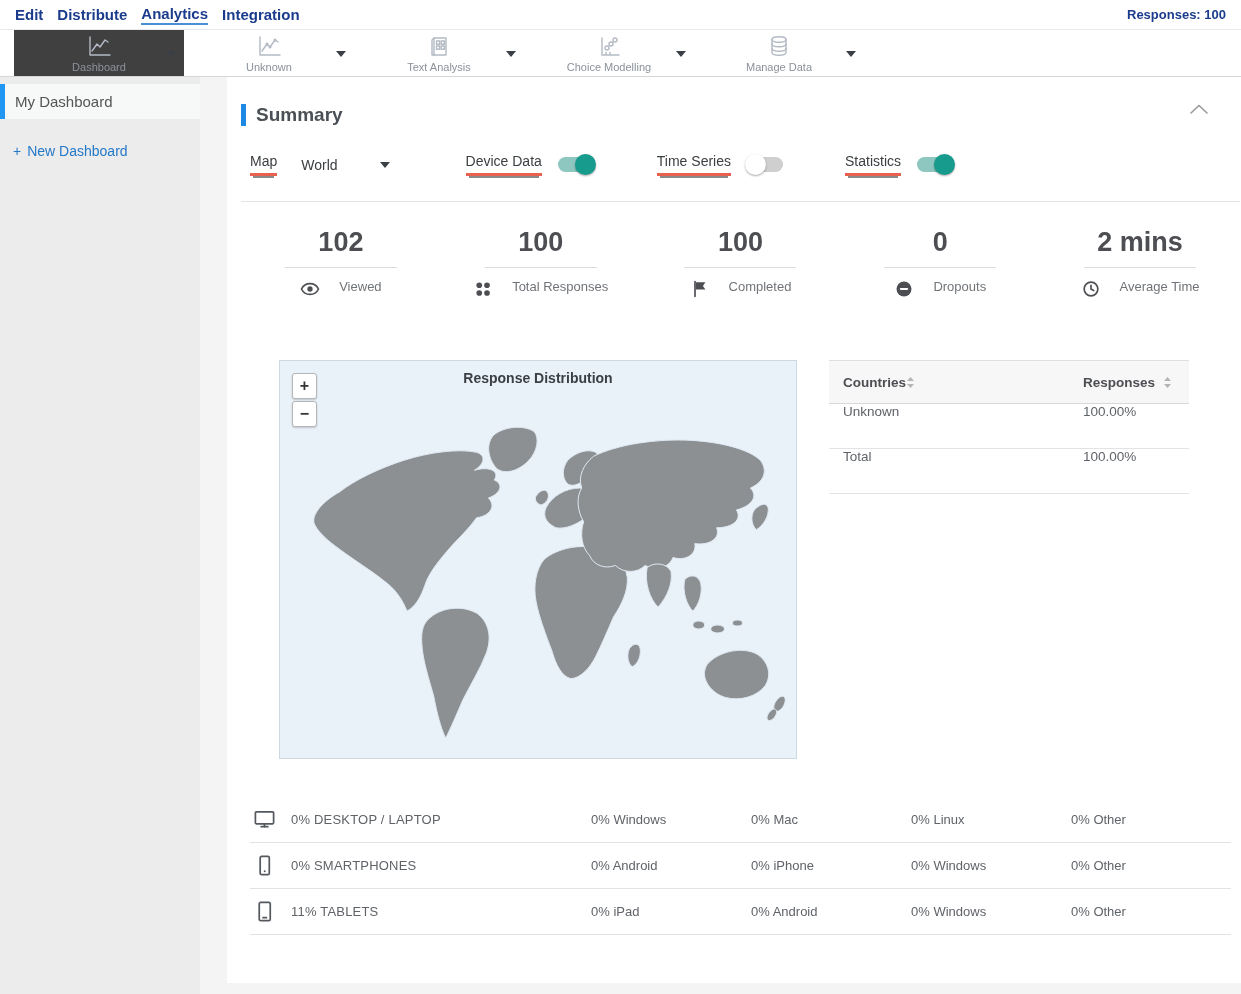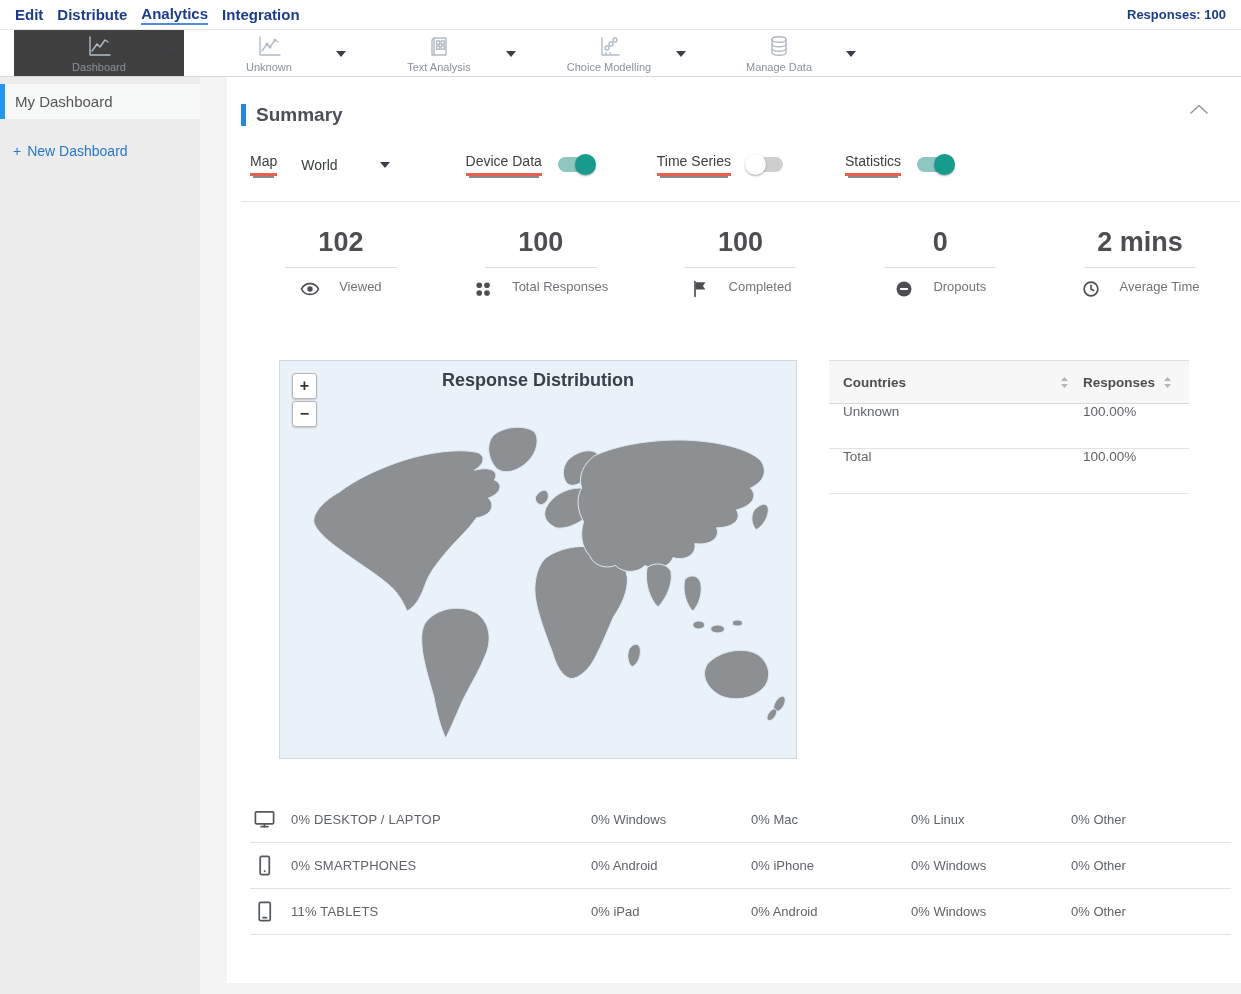--- a/index.html
+++ b/index.html
@@ -93,35 +93,35 @@
   .stat-divider { width:112px; border-top:1px solid #ddd; margin:9px auto 11px auto; }
   .stat-label { display:inline-flex; align-items:flex-start; gap:19px; font-size:13px; color:#707478; }
   .si { flex:none; display:flex; }
 
   
   .map-row { display:flex; margin-top:57px; padding-left:38px; }
   .map-panel {
     width:518px; height:399px; flex:none; position:relative;
     background:#e9f1f9; border:1px solid #cdd9e1;
   }
-  .map-title { text-align:center; margin-top:9px; font-size:18px; font-weight:700; color:#3b4045; }
+  .map-title { text-align:center; margin-top:9px; font-size:14px; font-weight:700; color:#3b4045; }
   .zoom-ctrl { position:absolute; left:12px; top:12px; display:flex; flex-direction:column; gap:2px; }
   .zoom-btn {
     width:25px; height:26px; background:#fff; border:1px solid #b6b6b6; border-radius:3px;
     font-size:16px; font-weight:700; color:#333; line-height:24px; text-align:center;
     cursor:pointer; box-shadow:0 1px 2px rgba(0,0,0,.18);
   }
   .map-svg { position:absolute; left:0; top:0; width:100%; height:100%; }
 
   .countries-table { margin-left:32px; width:360px; font-size:13.5px; }
   .ct-head {
     height:44px; background:#f7f7f7; border-top:1px solid #e0e0e0; border-bottom:1px solid #d8d8d8;
     display:flex; align-items:center; padding:0 14px; font-weight:700; color:#4c4e52;
   }
-  .ct-head .th-countries { flex:1; display:flex; align-items:center; justify-content:space-between; cursor:pointer; }
+  .ct-head .th-countries { flex:1; display:flex; align-items:center; cursor:pointer; }
   .ct-head .th-responses { width:92px; margin-left:14px; display:flex; align-items:center; gap:8px; cursor:pointer; }
   .ct-row {
     height:45px; border-bottom:1px solid #e3e3e3; display:flex; 
     padding:0 14px; color:#5f6368;
   }
   .ct-row .c1 { flex:1; }
   .ct-row .c2 { width:92px; }
 
   
   .devices { margin-top:38px; padding:0 9px; }

